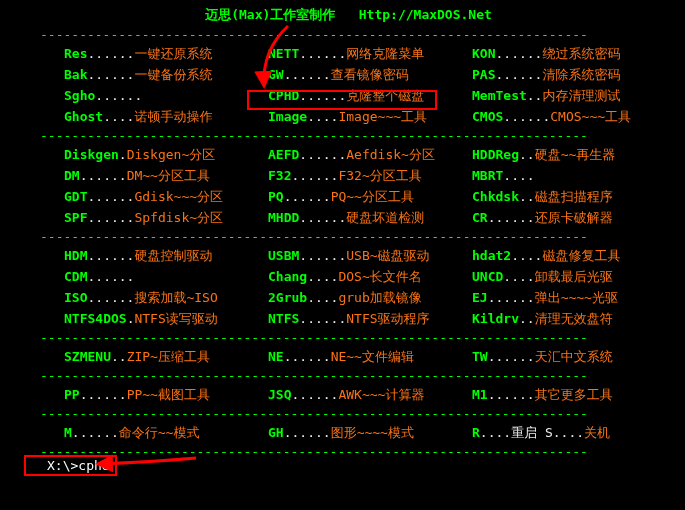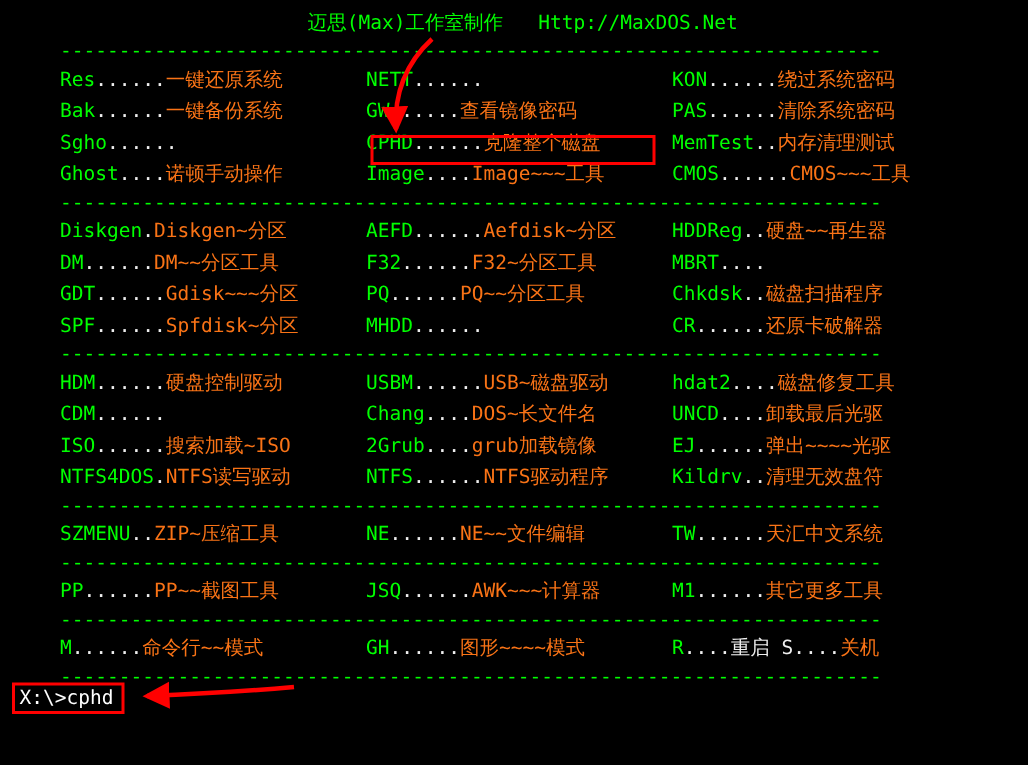--- a/index.html
+++ b/index.html
@@ -14,49 +14,49 @@
     color: #eee;
     position: relative;
   }
   .screen {
     padding: 6px 18px 0 30px;
     box-sizing: border-box;
     width: 685px;
   }
   .title {
     color: #00ff00;
-    font-weight: normal;
+    font-weight: bold;
     text-align: center;
     margin-bottom: 4px;
   }
   .hr {
     color: #00ff00;
     white-space: pre;
     overflow: hidden;
     line-height: 13px;
     letter-spacing: 0;
     margin: 2px 0 2px 10px;
     width: 610px;
   }
   .row {
     display: flex;
     margin: 0 0 0 10px;
     line-height: 21px;
   }
   .col { flex: 0 0 204px; display:flex; position: relative; }
   .col:last-child { flex: 0 0 200px; align-items: flex-end; }
-  .cmd { color: #00ff00; font-weight: normal; }
+  .cmd { color: #00ff00; font-weight: bold; margin-left: 24px; }
   .dots { color: #eee; }
   .label { color: #f97316; white-space: nowrap; }
   .prompt-box {
     position: absolute;
-    left: 8px;
+    left: 24px;
     top: 455px;
     border: 2px solid #ff0000;
-    padding: 1px 5px 1px 3px;
+    padding: 1px 5px 1px 21px;
     color: #eee;
     font-size: 13px;
   }
   .prompt-path { color:#fff; }
   .prompt-cmd { color:#fff; }
   .hilite {
     position: absolute;
     border: 2px solid #ff0000;
     pointer-events: none;
     box-sizing: border-box;
@@ -76,20 +76,21 @@
       <div class="hr">----------------------------------------------------------------------</div>
       <div class="row">
         <div class="col">
           <span class="cmd">Res</span>
           <span class="dots">......</span>
           <span class="label">一键还原系统</span>
         </div>
         <div class="col">
           <span class="cmd">NETT</span>
           <span class="dots">......</span>
+          <span class="label">网络克隆菜单</span>
         </div>
         <div class="col">
           <span class="cmd">KON</span>
           <span class="dots">......</span>
           <span class="label">绕过系统密码</span>
         </div>
       </div>
       <div class="row">
         <div class="col">
           <span class="cmd">Bak</span>
@@ -193,20 +194,21 @@
       </div>
       <div class="row">
         <div class="col">
           <span class="cmd">SPF</span>
           <span class="dots">......</span>
           <span class="label">Spfdisk~分区</span>
         </div>
         <div class="col">
           <span class="cmd">MHDD</span>
           <span class="dots">......</span>
+          <span class="label">硬盘坏道检测</span>
         </div>
         <div class="col">
           <span class="cmd">CR</span>
           <span class="dots">......</span>
           <span class="label">还原卡破解器</span>
         </div>
       </div>
       <div class="hr">----------------------------------------------------------------------</div>
       <div class="row">
         <div class="col">

